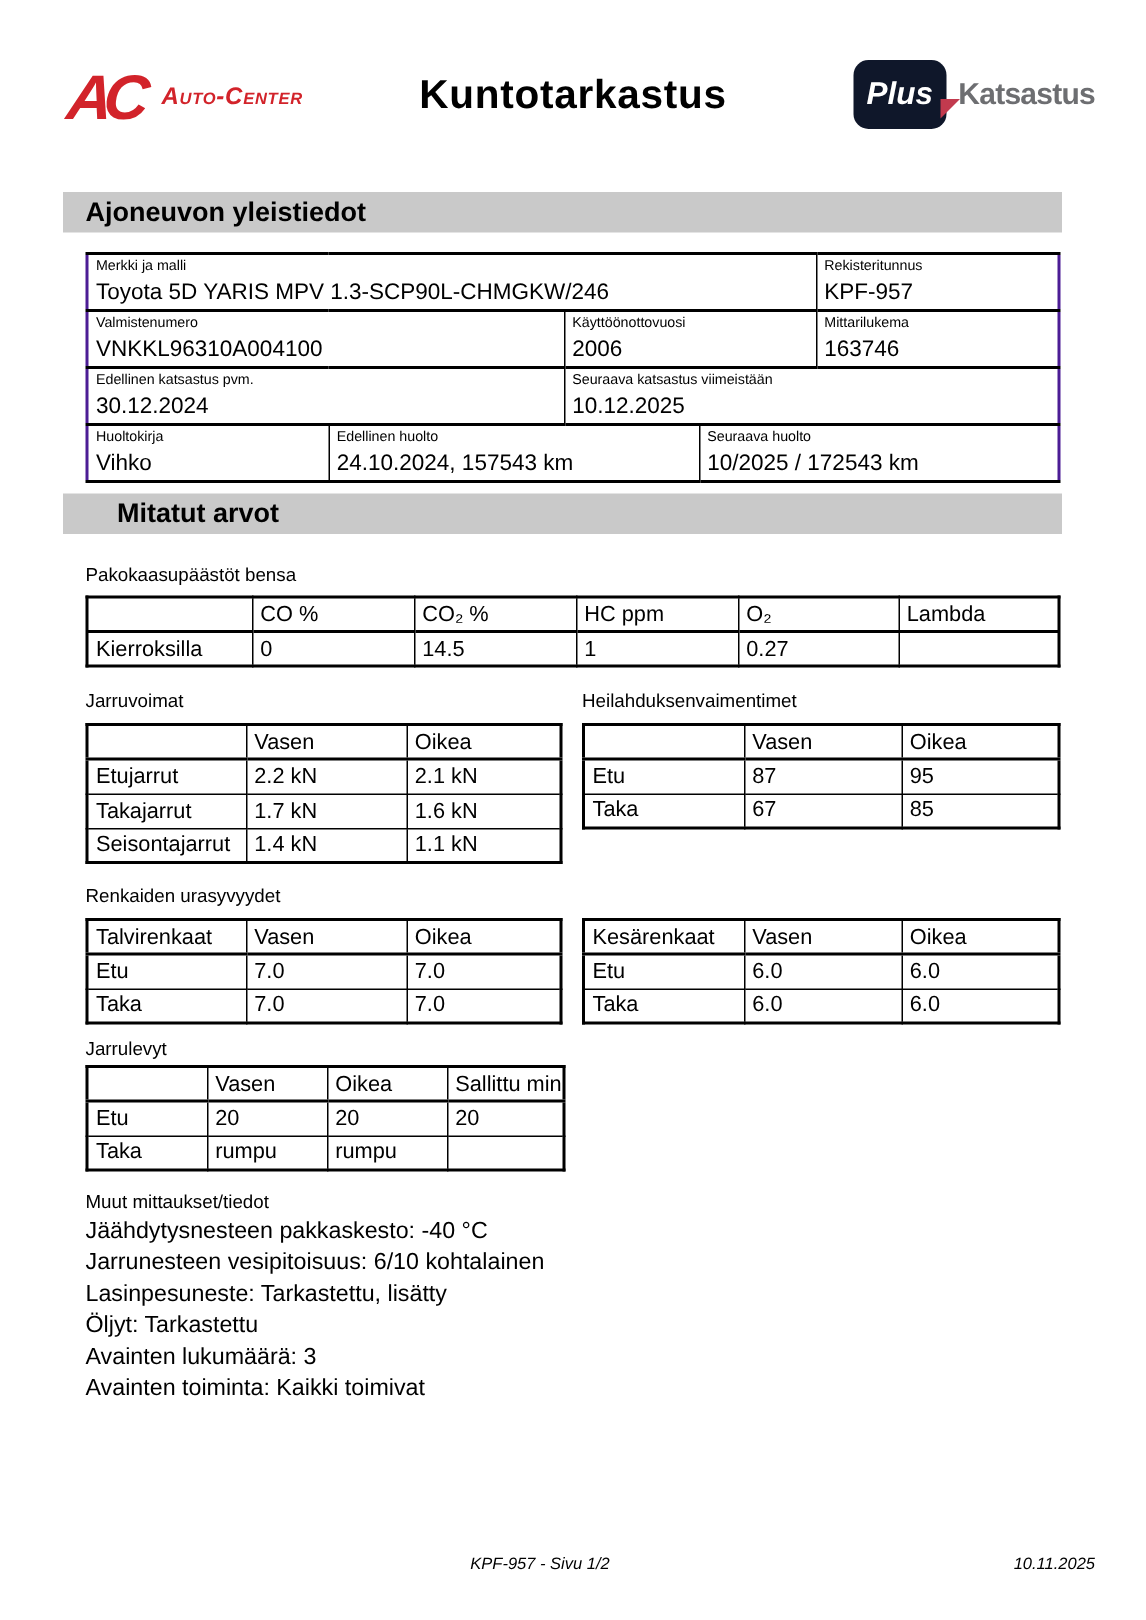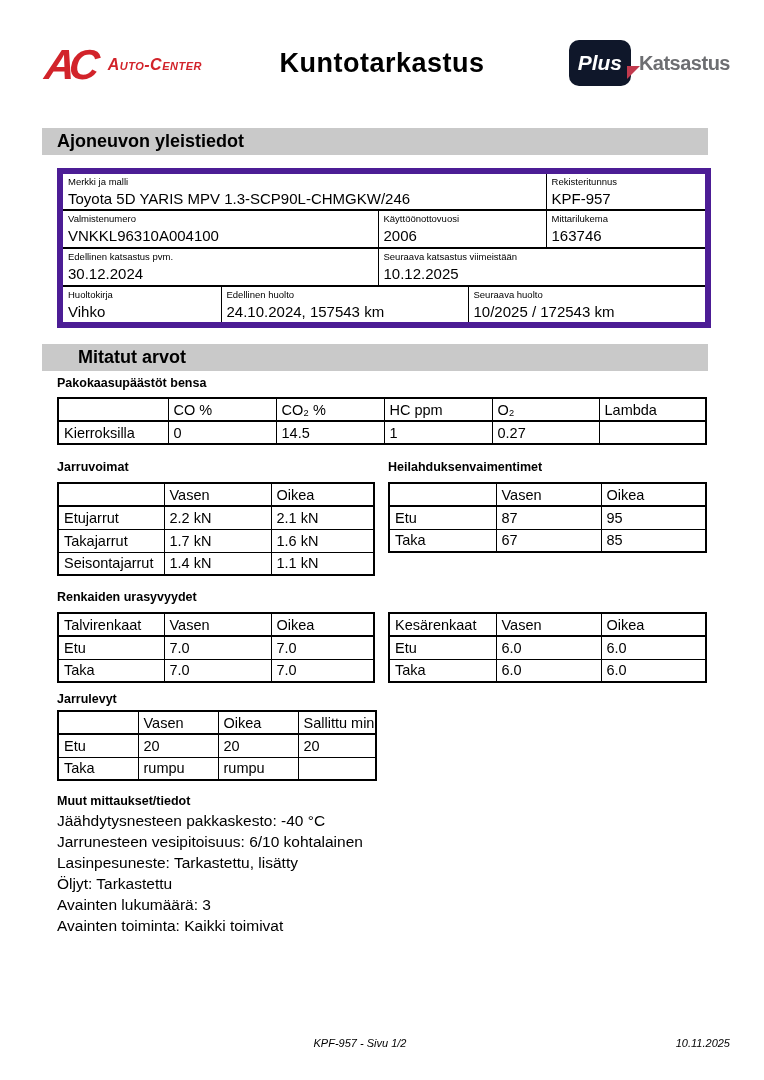--- a/index.html
+++ b/index.html
@@ -36,34 +36,34 @@
   .plus-badge-text { color:#fff; font-size:21px; font-weight:bold; font-style:italic; }
   .plus-label { font-size:20px; font-weight:bold; color:#6d6e71; padding-left:8px; letter-spacing:-0.5px; }
   .address { position:absolute; top:97px; left:0; width:764px; text-align:center; font-size:13.5px; }
 
   
   .section-bar {
     position:absolute; left:42px; width:666px; height:27px; background:#c9c9c9;
     font-size:18px; font-weight:bold; line-height:27px; padding-left:15px;
   }
   .bar-general { top:128px; }
-  .bar-measured { top:344px;padding-left:36px; }
+  .bar-measured { top:329px;padding-left:36px; }
 
   
   table { border-collapse:collapse; table-layout:fixed; }
-  .info-table { position:absolute; top:168px; left:57px; width:648px; border:6px solid #4c1d95; }
+  .info-table { position:absolute; top:168px; left:57px; width:648px; border:2px solid #4c1d95; }
   .info-table td {
     border:2px solid #000; border-left-width:1px; border-right-width:1px;
     height:38px; vertical-align:top; padding:3px 5px 2px; overflow:hidden;
   }
   .f-label { font-size:9.5px; line-height:1.15; white-space:nowrap; }
   .f-value { font-size:15px; margin-top:2px; white-space:nowrap; }
 
   
-  .sub-heading { position:absolute; font-size:12.5px; font-weight:bold; }
+  .sub-heading { position:absolute; font-size:12.5px; font-weight:normal; }
   .dt { position:absolute; border:2px solid #000; }
   .dt td {
     border:1px solid #000; font-size:14.5px; height:23px;
     padding:0 5px; vertical-align:middle; white-space:nowrap; overflow:hidden;
   }
   .dt tr.hdr td { border-bottom-width:2px; }
 
   .t-emissions { top:397px; left:57px; width:648px; }
   .t-brakes { top:482px; left:57px; width:316px; }
   .t-shocks { top:482px; left:388px; width:317px; }

